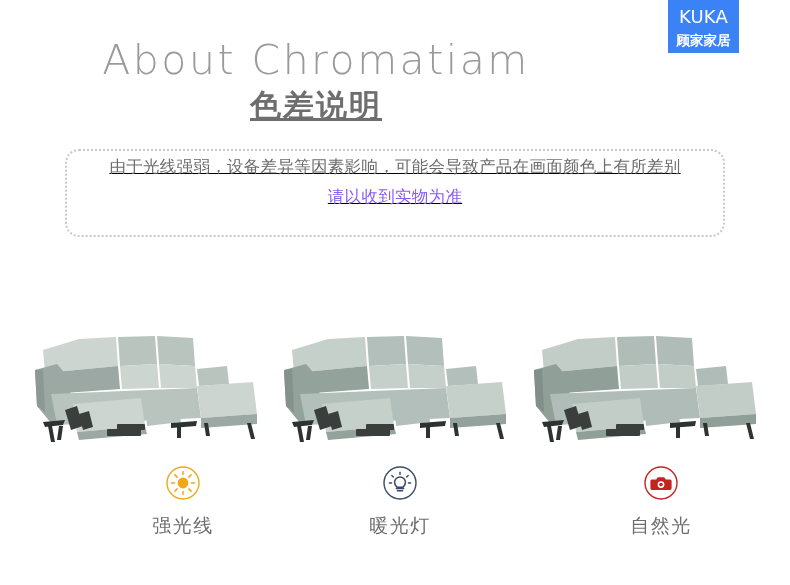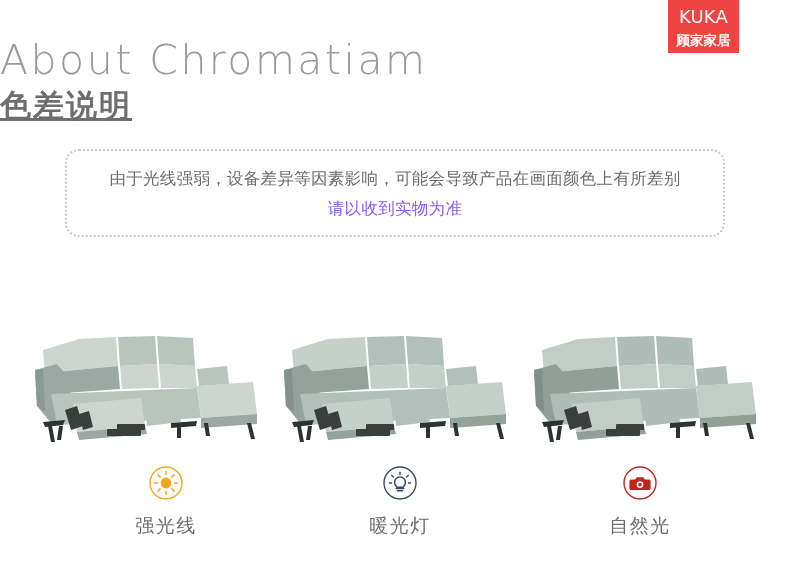--- a/index.html
+++ b/index.html
@@ -46,20 +46,21 @@
     line-height: 16px;
     margin-top: 7px;
   }
 
   
   .heading {
     position: absolute;
     top: 36px;
     left: 0;
     width: 632px;
+    text-align: center;
   }
   .heading-en {
     color: #9a9a9a;
     font-size: 41px;
     font-weight: 300;
     letter-spacing: 2.5px;
     line-height: 48px;
     font-family: "DejaVu Sans", sans-serif;
     white-space: nowrap;
   }
@@ -79,21 +80,21 @@
     top: 149px;
     left: 65px;
     width: 660px;
     height: 88px;
     border: 2px dotted #c9c9c9;
     border-radius: 14px;
     box-sizing: border-box;
     display: flex;
     flex-direction: column;
     align-items: center;
-    justify-content: center;
+    text-decoration: underline;
   }
   .note-line {
     color: #6b6b6b;
     font-size: 16.5px;
     line-height: 30px;
     letter-spacing: 0.3px;
     text-align: center;
     white-space: nowrap;
   }
 
@@ -125,42 +126,42 @@
     height: 90px;
   }
   .caption-cell {
     position: absolute;
     top: 0;
     width: 250px;
     display: flex;
     flex-direction: column;
     align-items: center;
   }
-  .caption-cell.c1 { left: 41px; justify-content: space-between; }
+  .caption-cell.c1 { left: 58px; justify-content: space-between; }
   .caption-cell.c2 { left: 275px; text-align: center; }
-  .caption-cell.c3 { left: 515px; }
+  .caption-cell.c3 { left: 536px; }
 
   .cap-icon {
     width: 34px;
     height: 34px;
     display: block;
   }
   .cap-label {
     margin-top: 14px;
     color: #6d6d6d;
     font-size: 19px;
     letter-spacing: 1.5px;
     line-height: 24px;
     white-space: nowrap;
   }
 </style>
 </head>
 <body>
 
-<div class="brand-logo" style="background: #ef4444; justify-content: center;">
+<div class="brand-logo" style="background: #3b82f6; justify-content: center;">
   <div class="latin" style="color: rgb(255, 255, 255);">KUKA</div>
   <div class="hanzi" style="color: rgb(255, 255, 255);">顾家家居</div>
 </div>
 
 <div class="heading">
   <div class="heading-en" style="color: rgb(154, 154, 154);">About Chromatiam</div>
   <div class="heading-cn" style="color: rgb(110, 110, 110);">色差说明</div>
 </div>
 
 <div class="note-box" style="border-color: rgb(201, 201, 201);">

